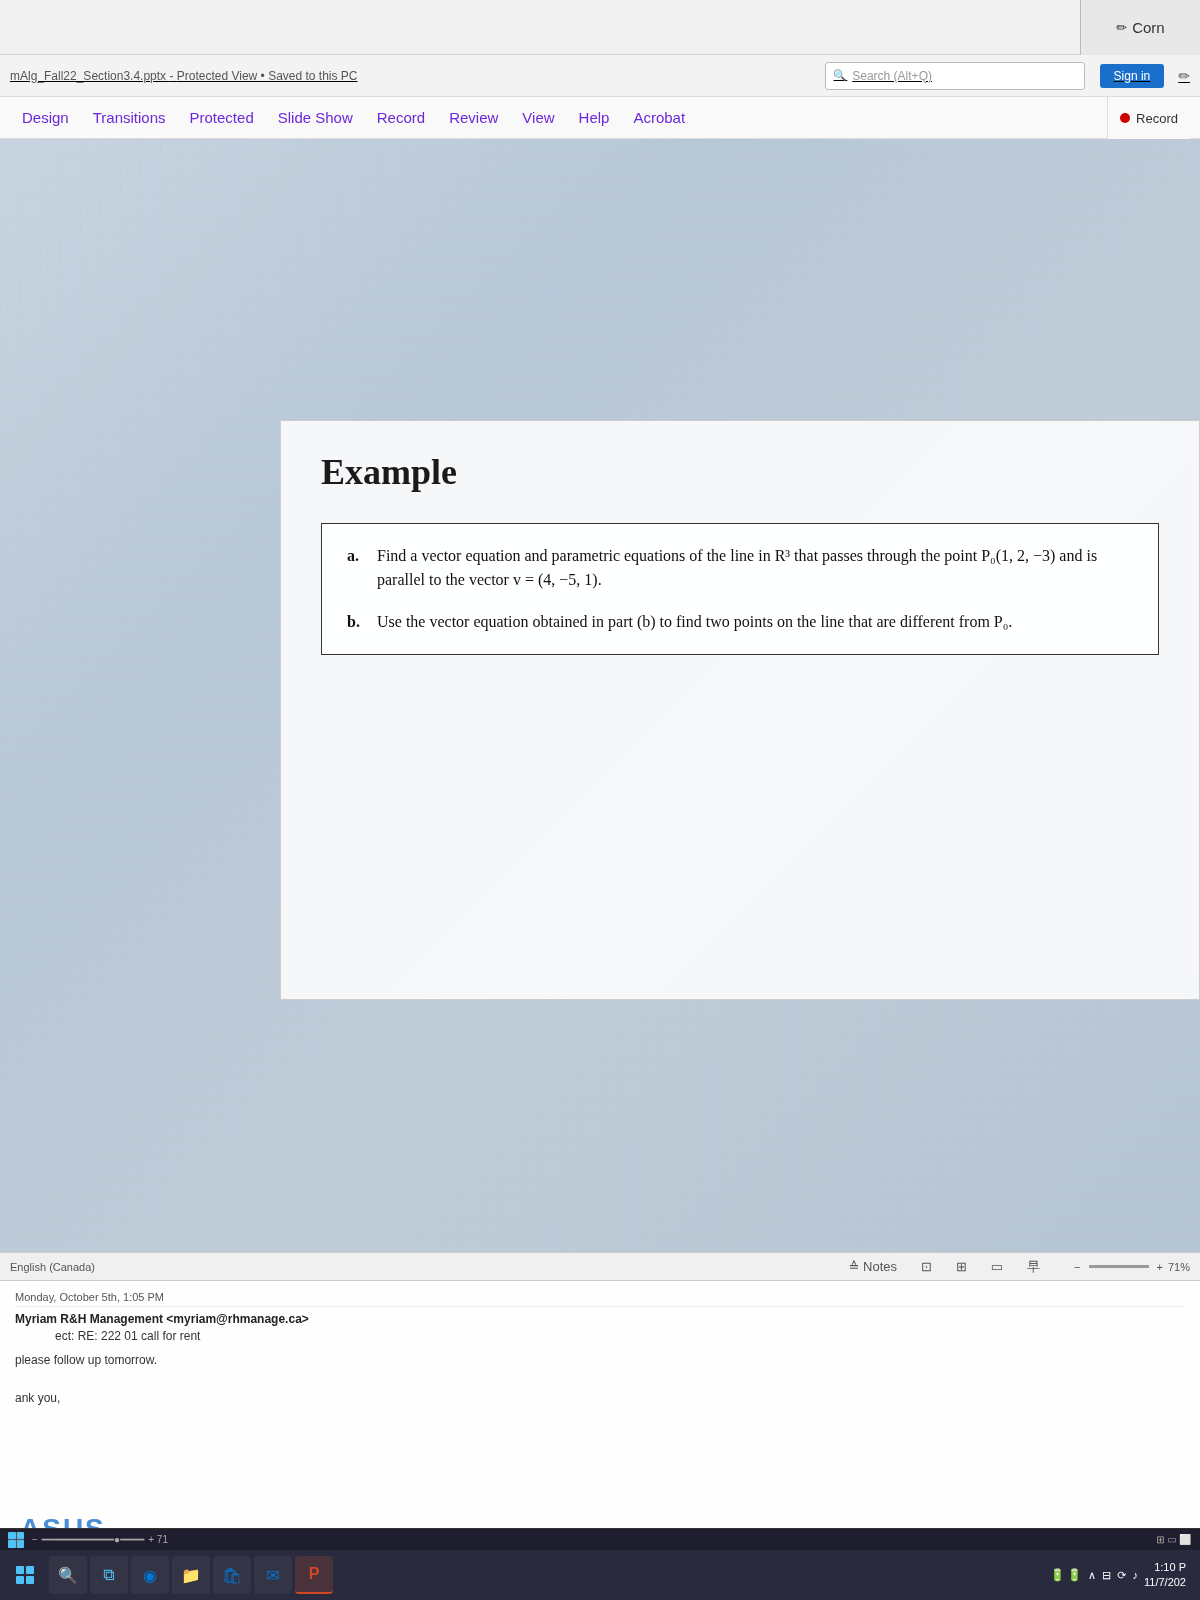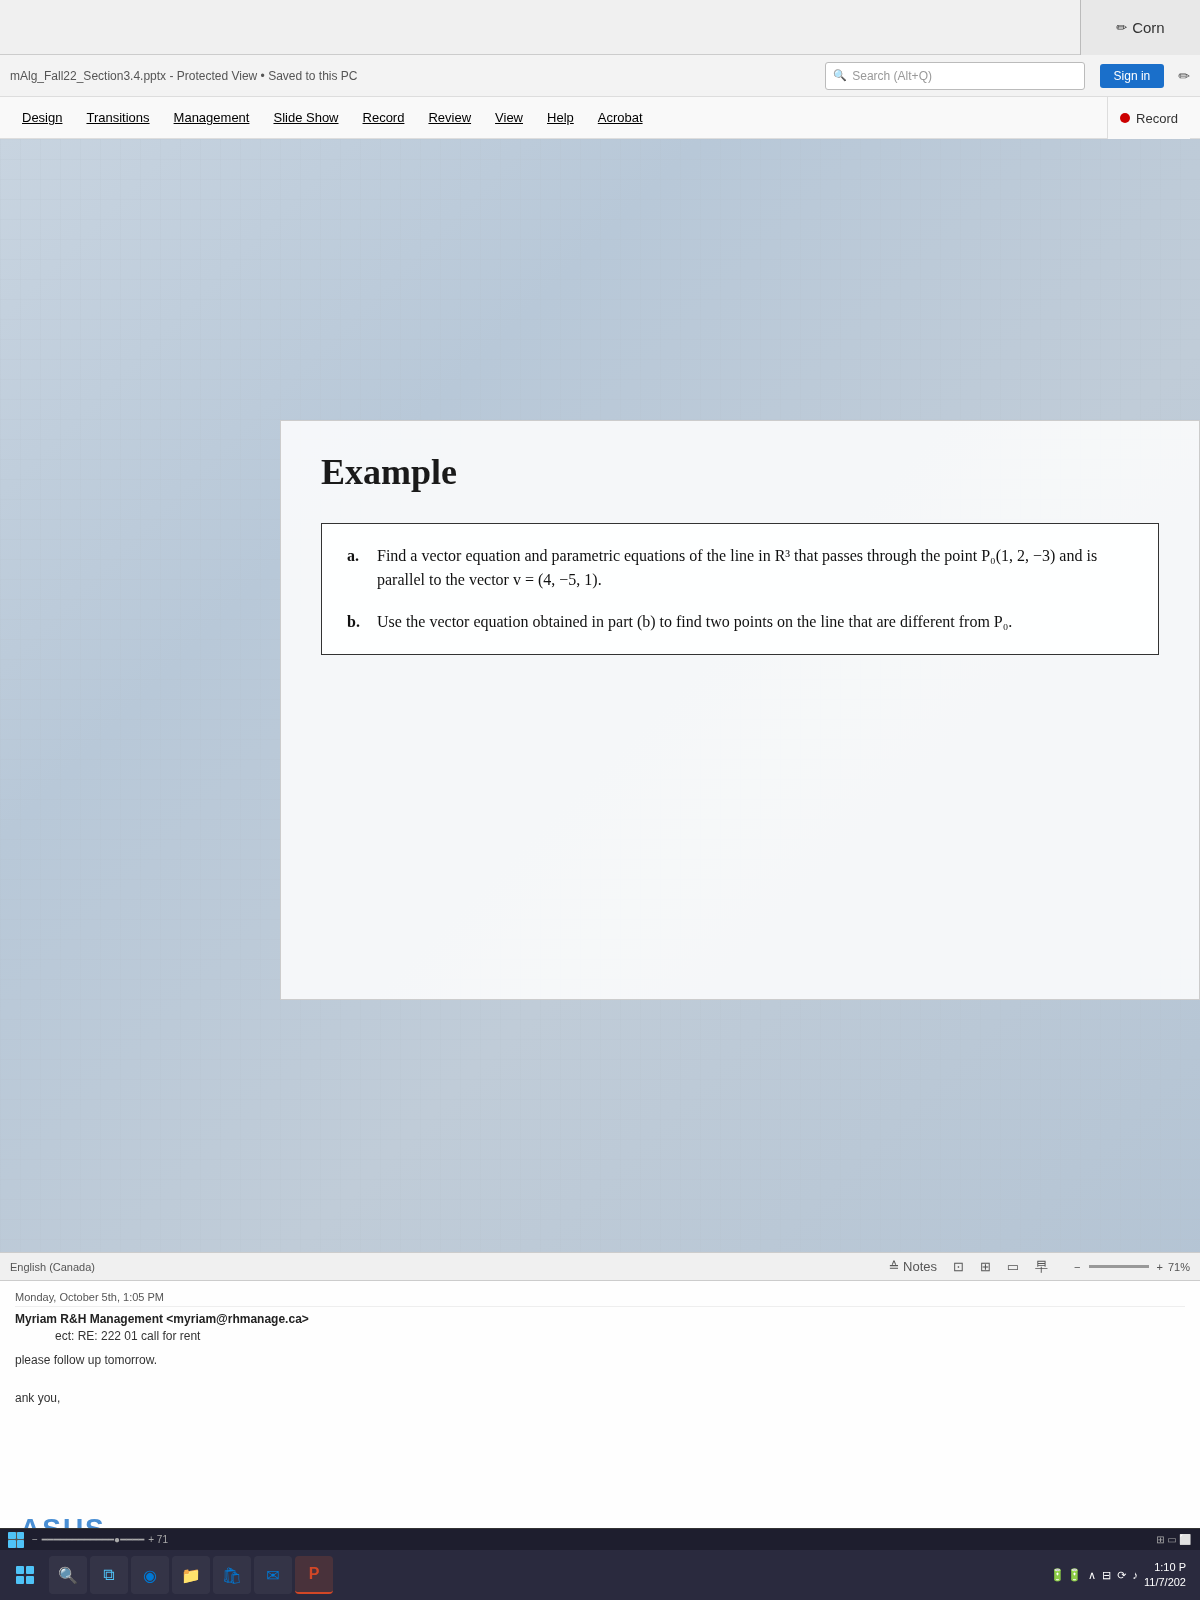--- a/index.html
+++ b/index.html
@@ -52,20 +52,21 @@
       position: absolute;
       top: 55px;
       left: 0;
       right: 0;
       height: 42px;
       background: #f3f3f3;
       display: flex;
       align-items: center;
       padding: 0 10px;
       border-bottom: 1px solid #ddd;
+      text-decoration: underline;
     }
 
     .title-text {
       font-size: 12px;
       color: #555;
       flex: 1;
     }
 
     .search-box {
       width: 260px;
@@ -110,26 +111,25 @@
       right: 0;
       height: 42px;
       background: #f9f9f9;
       display: flex;
       align-items: center;
       padding: 0 10px;
       border-bottom: 1px solid #ddd;
     }
 
     .ribbon-item {
-      font-size: 13px;
-      color: #000000;
+      font-size: 15px;
+      color: #6d28d9;
       padding: 8px 12px;
       cursor: pointer;
       white-space: nowrap;
-      text-decoration: underline;
     }
 
     .ribbon-record-right {
       position: absolute;
       right: 10px;
       top: 97px;
       height: 42px;
       display: flex;
       align-items: center;
       padding: 0 12px;
@@ -229,21 +229,21 @@
       color: #555;
     }
 
     .status-left {
       flex: 1;
     }
 
     .status-center {
       display: flex;
       align-items: center;
-      gap: 16px;
+      gap: 24px;
     }
 
     .status-icon {
       font-size: 13px;
       color: #555;
       cursor: pointer;
     }
 
     .zoom-area {
       display: flex;
@@ -443,21 +443,21 @@
     <span class="search-icon-span">🔍</span>
     <span class="search-placeholder">Search (Alt+Q)</span>
   </div>
   <button class="sign-in-btn">Sign in</button>
   <span style="font-size:14px; color:#555; margin-left:4px;">✏</span>
 </div>
 
 <div class="ribbon">
   <div class="ribbon-item">Design</div>
   <div class="ribbon-item">Transitions</div>
-  <div class="ribbon-item">Management</div>
+  <div class="ribbon-item">Protected</div>
   <div class="ribbon-item">Slide Show</div>
   <div class="ribbon-item">Record</div>
   <div class="ribbon-item">Review</div>
   <div class="ribbon-item">View</div>
   <div class="ribbon-item">Help</div>
   <div class="ribbon-item">Acrobat</div>
 </div>
 
 <div class="ribbon-record-right">
   <span class="record-circle"></span>

